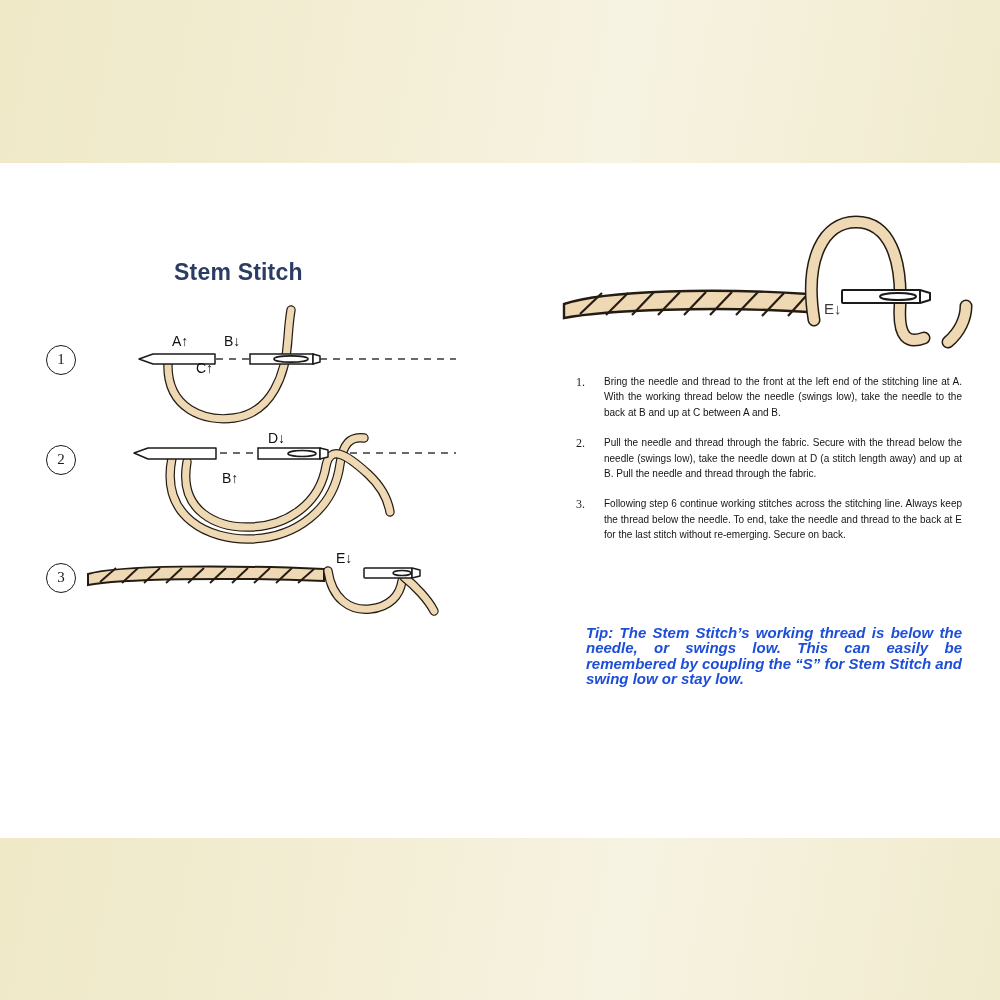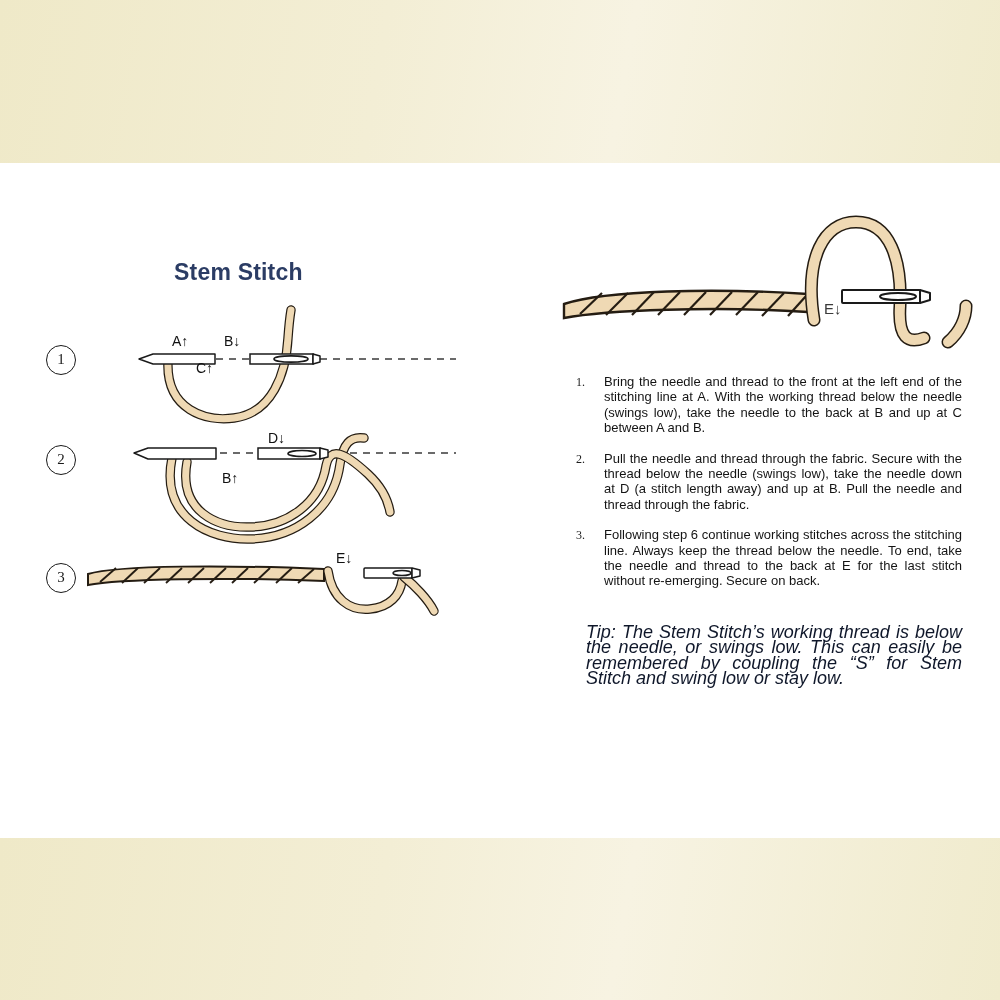--- a/index.html
+++ b/index.html
@@ -44,27 +44,27 @@
   .diagram svg{display:block;width:100%;height:100%;overflow:visible;}
 
   
   #steps{position:absolute;left:576px;top:374px;width:386px;}
   .step{position:relative;margin-bottom:15px;}
   .step-marker{
     position:absolute;left:0;top:1px;width:22px;
     font-family:"Liberation Serif", serif;font-size:12px;color:#1b1b1b;
   }
   .step-body{
-    margin-left:28px;font-size:13px;line-height:15.4px;
+    margin-left:28px;font-size:10px;line-height:15.4px;
     color:#141414;text-align:justify;
   }
   #tip{
     position:absolute;left:586px;top:625px;width:376px;
-    font-size:18px;line-height:15.4px;color:#0f172a;
-    font-style:italic;text-align:justify;
+    font-size:15px;line-height:15.4px;color:#1d4ed8;
+    font-style:italic;text-align:justify;font-weight:bold;
   }
 </style>
 </head>
 <body>
 
 <div id="page">
 
   <div class="band" id="band-top"></div>
   <div class="band" id="band-bottom"></div>
   <div id="sheet"></div>

